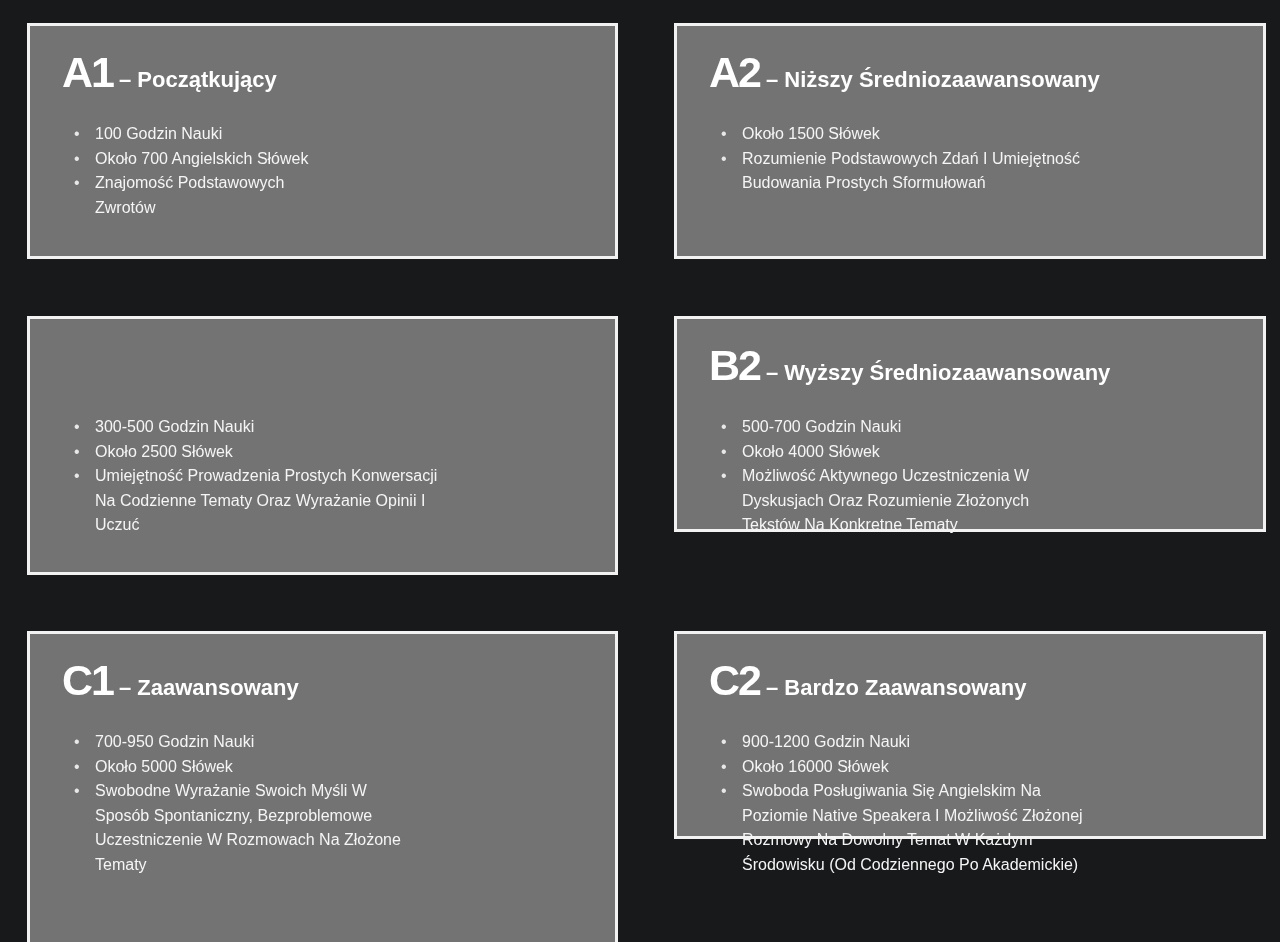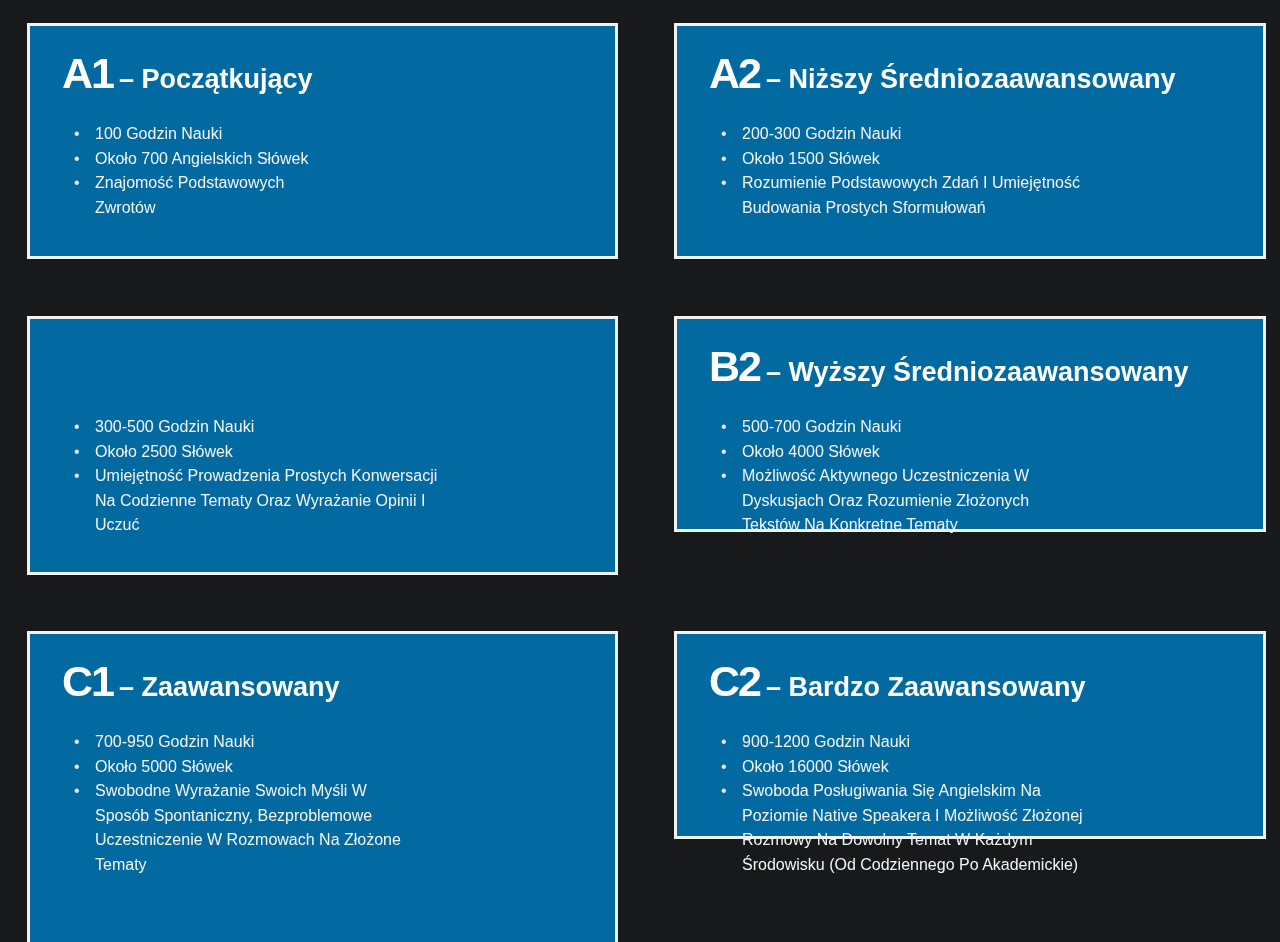--- a/index.html
+++ b/index.html
@@ -2,28 +2,28 @@
 <html><head>
 <meta charset="utf-8">
 <style>
   html, body { margin:0; padding:0; }
   body {
     width:1280px; height:942px; background:#18191b; position:relative; overflow:hidden;
     font-family:"Liberation Sans", sans-serif; color:#ffffff;
   }
   .card {
     position:absolute; box-sizing:border-box; border:3px solid #f2f2f2;
-    background:#0369a1;
+    background:#737373;
   }
   .card-title {
     position:absolute; left:32px; top:22px; white-space:nowrap;
     font-weight:bold; display:flex; align-items:baseline;
   }
   .card-code { font-size:43px; letter-spacing:-2px; }
-  .card-name { font-size:27px; margin-left:6px;margin-top:16px; }
+  .card-name { font-size:22px; margin-left:6px;margin-top:16px; }
   .card-list {
     position:absolute; left:44px; top:96px; margin:0; padding:0; list-style:none;
     font-size:16px; line-height:24.5px; color:#f5f5f5;
   }
   .card-list li { position:relative; padding-left:21px; }
   .card-list li::before {
     content:"•"; position:absolute; left:0; top:0; font-size:16px; color:#e8e8e8;
   }
 </style>
 </head>
@@ -41,21 +41,20 @@
 Zwrotów</li>
   </ul>
 </div>
 
 <div class="card" style="left:674px;top:23px;width:592px;height:236px;">
   <div class="card-title">
     <span class="card-code">A2</span>
     <span class="card-name">– Niższy Średniozaawansowany</span>
   </div>
   <ul class="card-list">
-    <li>200-300 Godzin Nauki</li>
     <li>Około 1500 Słówek</li>
     <li>Rozumienie Podstawowych Zdań I Umiejętność
 Budowania Prostych Sformułowań</li>
   </ul>
 </div>
 
 <div class="card" style="left:27px;top:316px;width:591px;height:259px;">
   <ul class="card-list">
     <li>300-500 Godzin Nauki</li>
     <li>Około 2500 Słówek</li>

